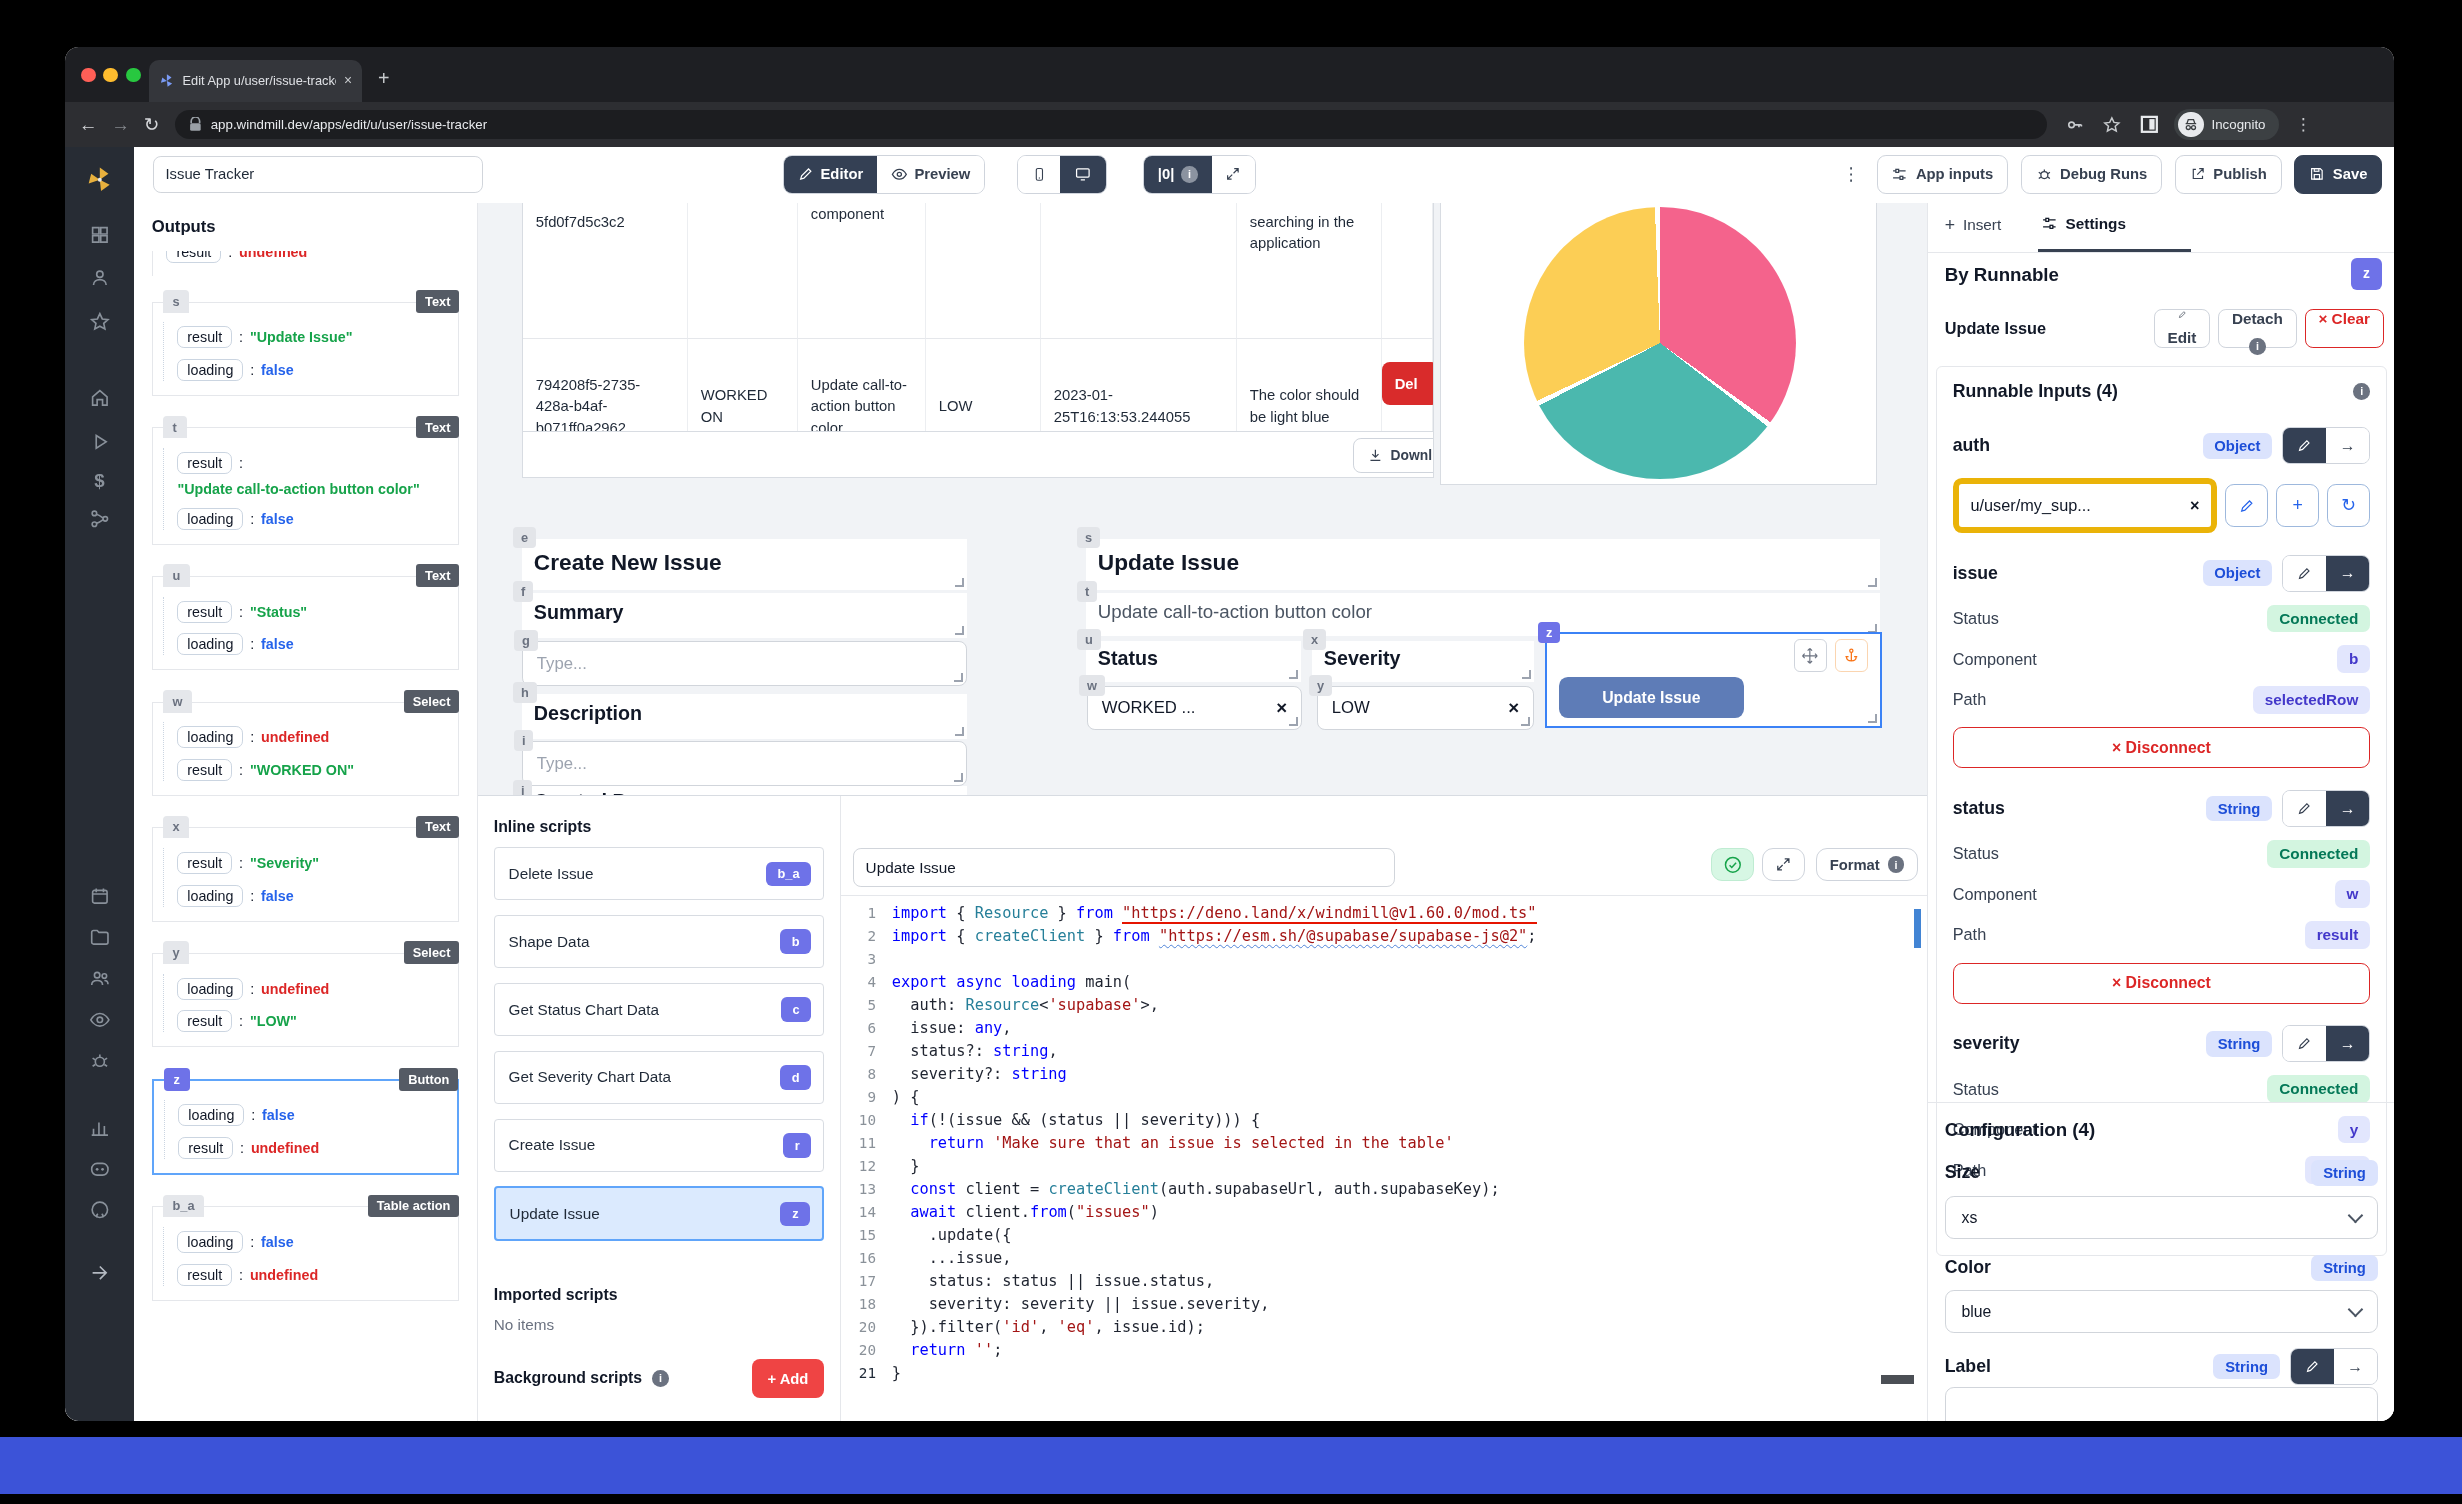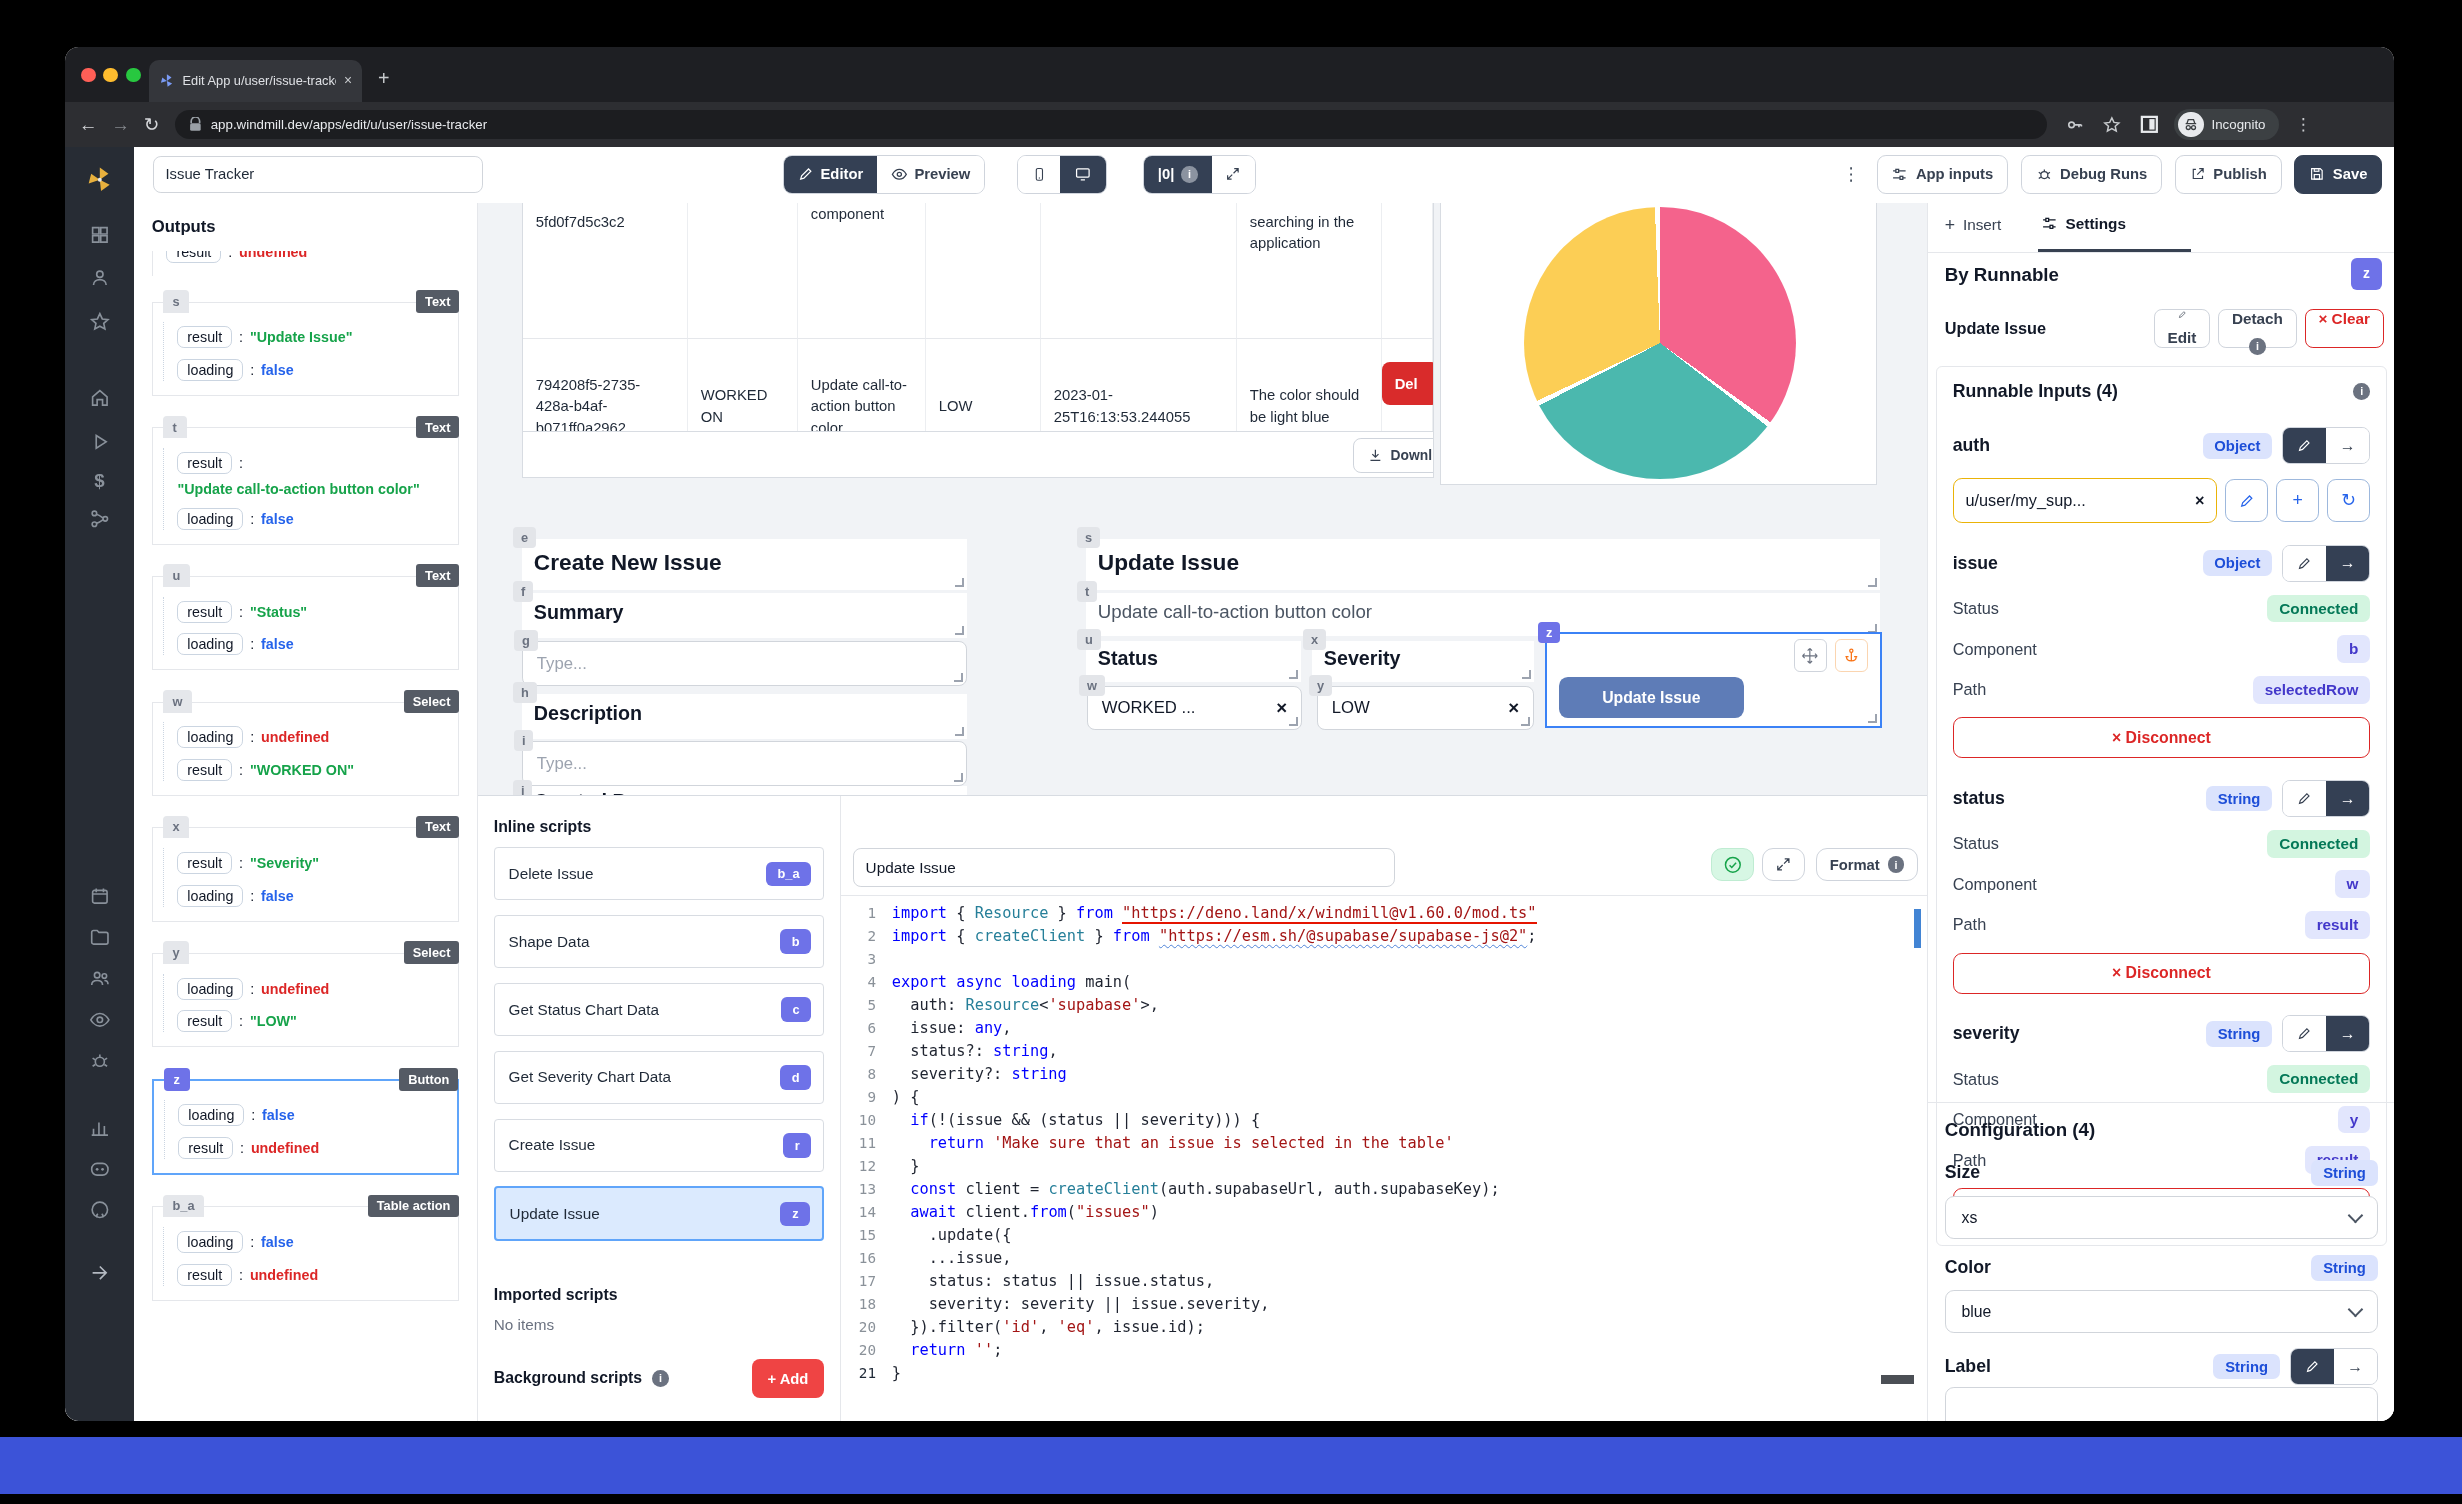--- a/index.html
+++ b/index.html
@@ -119,21 +119,21 @@
   .rbtn.danger{border:1.5px solid #dc2626;color:#dc2626;}
   .runcard{position:absolute;left:7.9px;top:163px;width:451px;border:1px solid #e5e7eb;border-radius:5.9px;background:#fff;box-sizing:border-box;padding:13.8px 15.8px 15.8px 15.8px;}
   .rc-title{display:flex;align-items:center;justify-content:space-between;font-size:17.7px;font-weight:bold;color:#111827;}
   .ghead{display:flex;align-items:center;margin-top:25.6px;}
   .gname{font-size:17.7px;font-weight:bold;color:#111827;flex:1;}
   .tbadge{background:#dbe3fd;color:#1d4ed8;font-size:14.8px;font-weight:bold;border-radius:6.9px;padding:4.9px 11.8px;margin-right:9.9px;}
   .toggle{display:flex;border:1px solid #cfd4dc;border-radius:7.9px;overflow:hidden;}
   .toggle>div{width:43px;height:35px;display:flex;align-items:center;justify-content:center;background:#fff;color:#374151;font-size:15.8px;}
   .toggle>div.on{background:#344054;color:#fff;}
   .authrow{display:flex;align-items:center;gap:7.9px;margin-top:13.8px;}
-  .authval{flex:1;height:43px;border:1px solid #eab308;border-radius:8.9px;display:flex;align-items:center;justify-content:space-between;padding:0 11.8px;font-size:16.3px;color:#111827;}
+  .authval{flex:1;height:43px;border:6px solid #eab308;border-radius:8.9px;display:flex;align-items:center;justify-content:space-between;padding:0 11.8px;font-size:16.3px;color:#111827;}
   .sqbtn{width:43px;height:43px;border:1.5px solid #9db8dd;border-radius:8.9px;display:flex;align-items:center;justify-content:center;color:#2563eb;font-size:17.7px;box-sizing:border-box;background:#fff;}
   .grow{display:flex;align-items:center;justify-content:space-between;margin-top:12.8px;font-size:16.3px;color:#374151;}
   .gr-green{background:#d3f5e0;color:#047857;font-weight:bold;border-radius:6.9px;padding:4.9px 11.8px;font-size:15.3px;text-align:right;}
   .gr-chip{background:#e2e6fd;color:#4338ca;font-weight:bold;border-radius:6.9px;padding:4.9px 11.8px;font-size:15.3px;}
   .disc{margin-top:13.8px;height:39px;border:1.5px solid #dc2626;border-radius:8.9px;color:#dc2626;font-size:15.8px;font-weight:bold;display:flex;align-items:center;justify-content:center;gap:5.9px;}
   .rdiv{position:absolute;left:0;top:899px;width:100%;height:1px;background:#e5e7eb;}
   .cfg-title{position:absolute;left:16.7px;top:916px;font-size:18.7px;font-weight:bold;color:#111827;}
   .cfgrow{position:absolute;left:16.7px;width:433px;display:flex;align-items:center;justify-content:space-between;}
   .cfglabel{font-size:17.7px;font-weight:bold;color:#111827;}
   .cfgsel{position:absolute;left:16.7px;width:433px;height:43px;border:1px solid #d1d5db;border-radius:8.9px;display:flex;align-items:center;justify-content:space-between;padding:0 15.8px;font-size:15.8px;color:#111827;box-sizing:border-box;background:#fff;}

